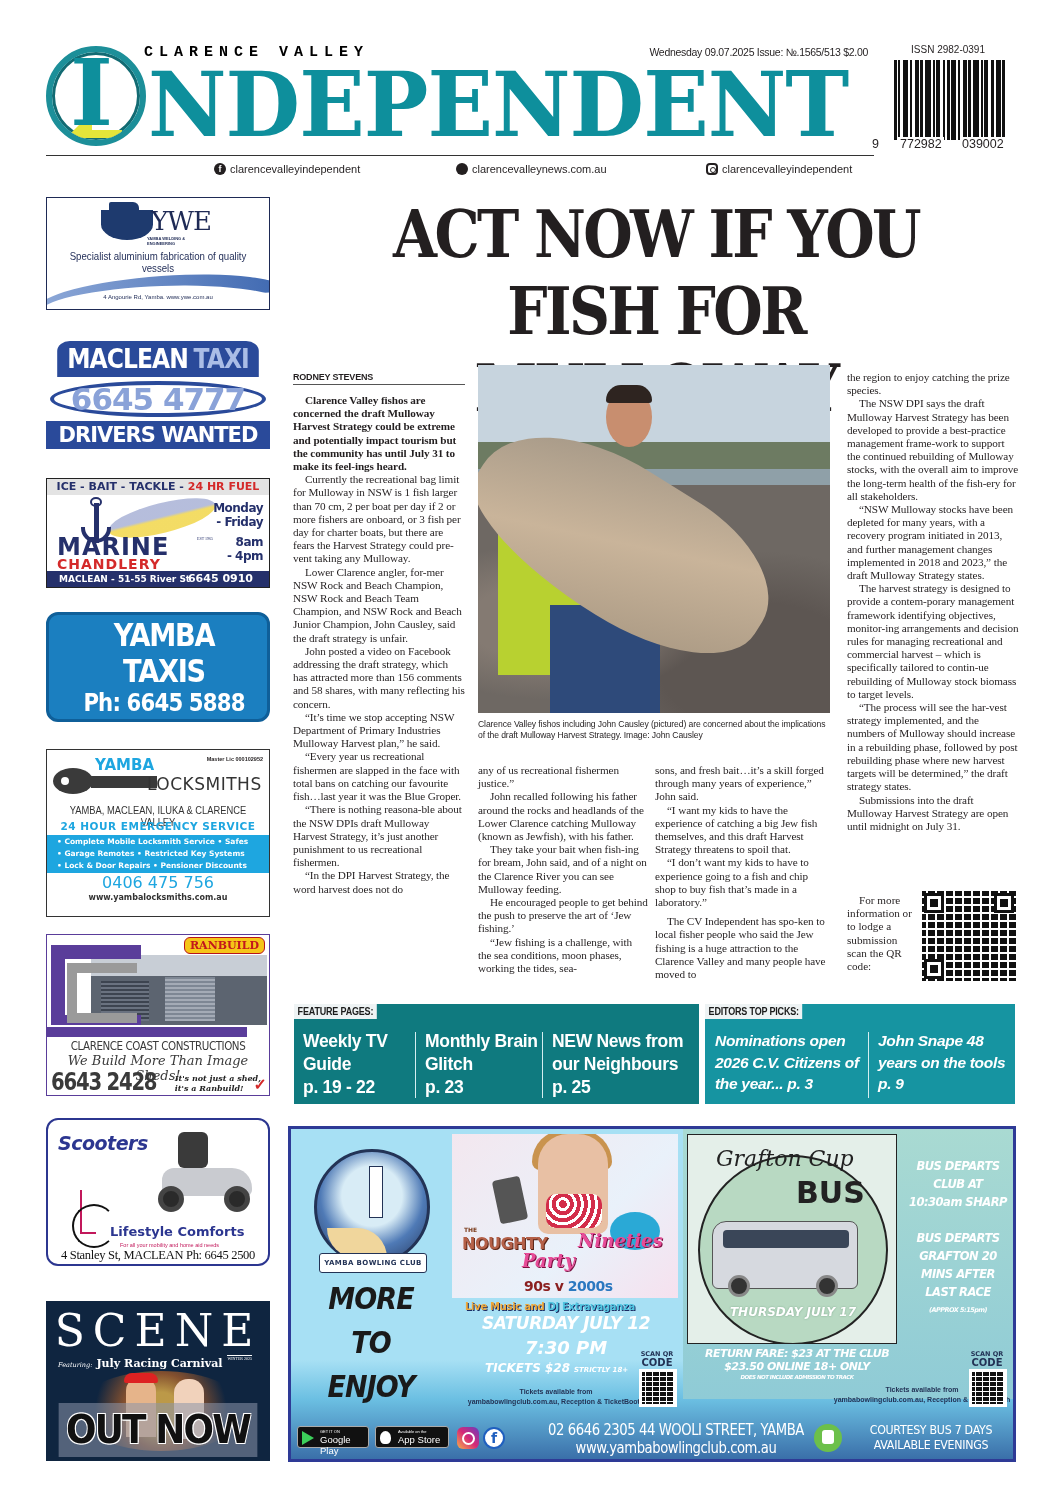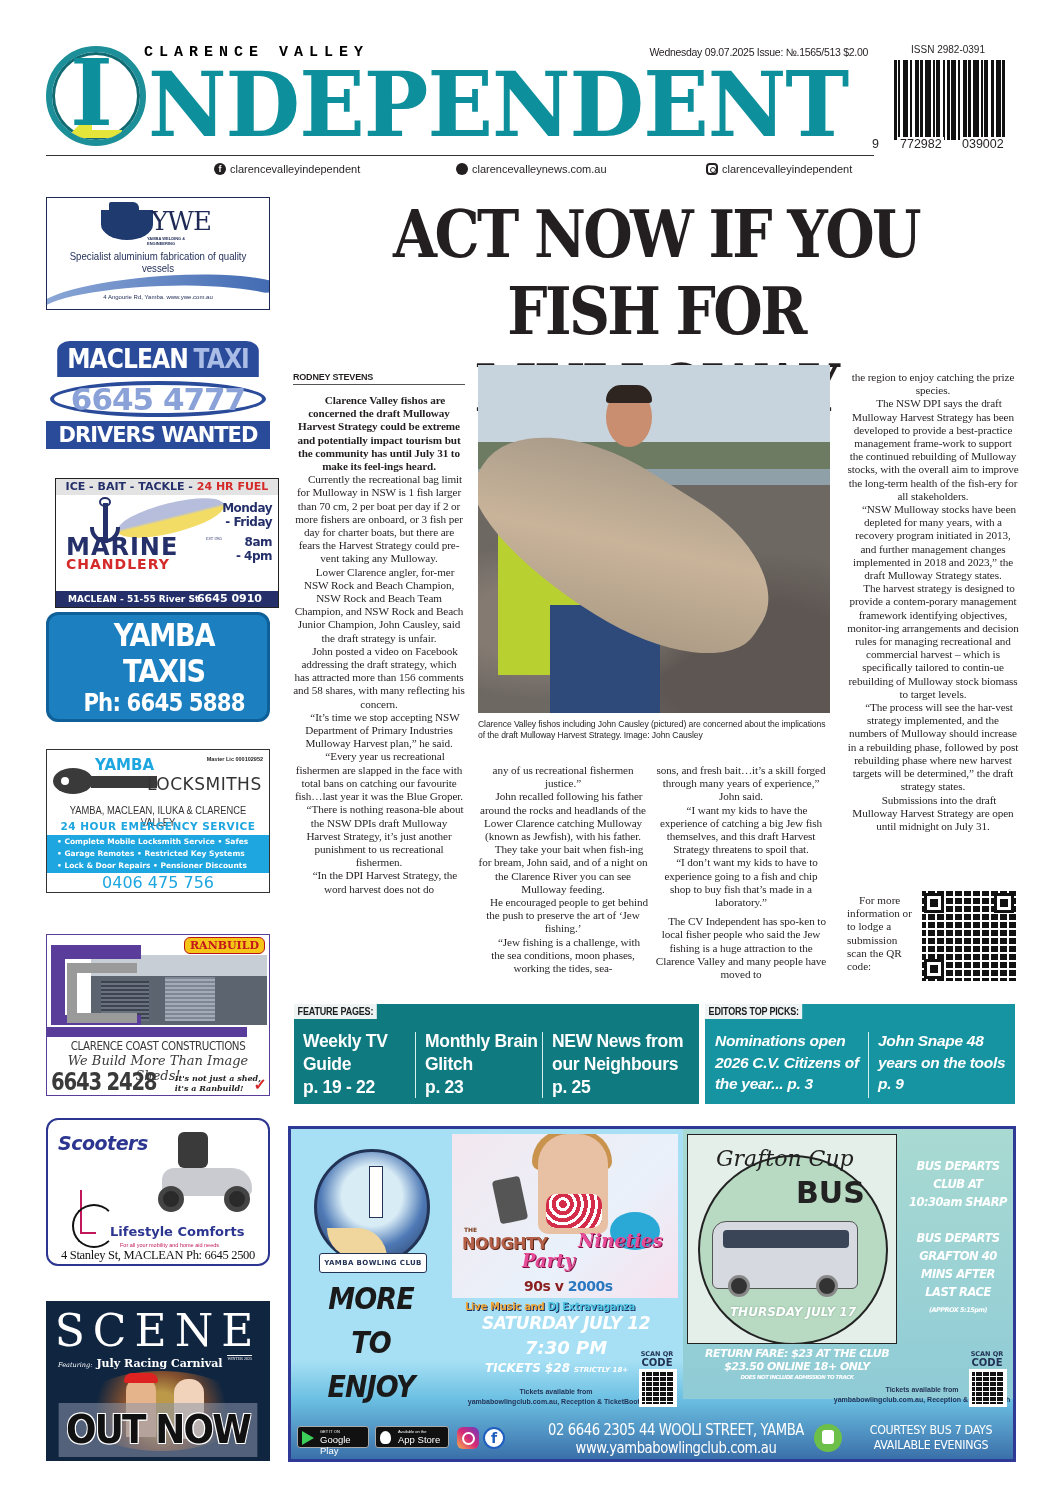--- a/index.html
+++ b/index.html
@@ -61,21 +61,21 @@
   .ad-maclean { top: 337px; height: 112px; }
   .mt-top { position: absolute; left: 0; top: 4px; width: 224px; height: 36px; background: #2a4a9a;
     border-radius: 14px 14px 0 0 / 10px 10px 0 0; text-align: center; font-family: "DejaVu Sans", sans-serif; font-weight: bold;
     font-size: 26px; line-height: 36px; color: #fff; letter-spacing: -1px; transform: scaleX(0.9); }
   .mt-top .taxi { color: #aabde6; margin-left: 6px; }
   .mt-num { position: absolute; left: 4px; top: 44px; width: 216px; height: 36px; border: 4px solid #2a4a9a; border-radius: 50%;
     text-align: center; font-family: "DejaVu Sans", sans-serif; font-weight: bold; font-size: 31px; line-height: 28px; color: #8aa2d8; letter-spacing: -1px; }
   .mt-bot { position: absolute; left: 0; top: 84px; width: 224px; height: 28px; background: #2a4a9a; text-align: center;
     font-family: "DejaVu Sans", sans-serif; font-weight: bold; font-size: 21px; line-height: 28px; color: #fff; letter-spacing: -1px; }
 
-  .ad-marine { top: 478px; height: 130px; border: 1.5px solid #222; background: #fff; margin-left: 9px; }
+  .ad-marine { top: 478px; height: 110px; border: 1.5px solid #222; background: #fff; }
   .mc-top { position: absolute; left: 0; top: 0; width: 100%; height: 16px; background: #e3e3e3; text-align: center;
     font-family: "DejaVu Sans", sans-serif; font-weight: bold; font-size: 11px; line-height: 16px; color: #25306b; }
   .mc-top .red { color: #d42a2a; }
   .mc-anchor { position: absolute; left: 34px; top: 20px; width: 30px; height: 46px; }
   .mc-anchor .stem { position: absolute; left: 13px; top: 4px; width: 5px; height: 40px; background: #25306b; }
   .mc-anchor .ring { position: absolute; left: 9px; top: -2px; width: 12px; height: 10px; border: 2px solid #25306b; border-radius: 50%; }
   .mc-anchor .arm { position: absolute; left: 0; top: 28px; width: 30px; height: 16px; border: 4px solid #25306b; border-top: none; border-radius: 0 0 16px 16px; }
   .mc-swoosh { position: absolute; left: 60px; top: 24px; width: 110px; height: 30px; border-radius: 50%; background: linear-gradient(180deg, #a9b2d6 0 45%, #f1d64a 55% 100%); transform: rotate(-14deg); opacity: 0.85; }
   .mc-marine { position: absolute; left: 10px; top: 56px; font-family: "DejaVu Sans", sans-serif; font-weight: bold; font-size: 24px;
     color: #25306b; letter-spacing: 1px; line-height: 24px; }
@@ -87,21 +87,21 @@
   .mc-bot { position: absolute; left: 0; bottom: 0; width: 100%; height: 16px; background: #25306b; color: #fff;
     font-family: "DejaVu Sans", sans-serif; font-weight: bold; font-size: 9px; line-height: 16px; padding-left: 12px; }
   .mc-bot .ph { position: absolute; right: 16px; top: 0; font-size: 11px; }
 
   .ad-yamba-taxi { top: 612px; height: 110px; background: #1b7fc0; border: 3px solid #0f5f99; border-radius: 12px; text-align: center;
     color: #fff; font-family: "DejaVu Sans", sans-serif; font-weight: bold; padding-left: 12px; }
   .yt1 { font-size: 32px; line-height: 36px; margin-top: 2px; letter-spacing: -1.5px; transform: scaleX(0.85); }
   .yt2 { font-size: 25px; line-height: 28px; letter-spacing: -1px; transform: scaleX(0.85); }
   .yt3 { font-size: 19px; line-height: 22px; letter-spacing: -1px; transform: scaleX(0.85); }
 
-  .ad-lock { top: 749px; height: 144px; border: 1.5px solid #333; background: #fff; }
+  .ad-lock { top: 749px; height: 168px; border: 1.5px solid #333; background: #fff; }
   .lk-lic { position: absolute; right: 6px; top: 6px; font-size: 5.5px; font-weight: bold; font-family: "Liberation Sans", sans-serif; }
   .lk-key { position: absolute; left: 6px; top: 18px; width: 40px; height: 26px; border-radius: 50%; background: #3a3a3a; }
   .lk-key::after { content: ""; position: absolute; left: 8px; top: 9px; width: 8px; height: 8px; border-radius: 50%; background: #fff; }
   .lk-blade { position: absolute; left: 44px; top: 26px; width: 66px; height: 12px; background: #3a3a3a; }
   .lk-yamba { position: absolute; left: 48px; top: 6px; font-family: "DejaVu Sans", sans-serif; font-weight: bold; font-size: 15px; color: #1ea6e0; }
   .lk-locks { position: absolute; left: 100px; top: 24px; font-family: "DejaVu Sans", sans-serif; font-size: 17px; color: #333; letter-spacing: 0.5px; }
   .lk-area { position: absolute; left: 0; top: 54px; width: 100%; text-align: center; font-family: "Liberation Sans", sans-serif;
     font-size: 11px; color: #333; transform: scaleX(0.85); }
   .lk-emer { position: absolute; left: 0; top: 70px; width: 100%; text-align: center; font-family: "DejaVu Sans", sans-serif; font-weight: bold;
     font-size: 10.5px; color: #1ea6e0; letter-spacing: 0.5px; }
@@ -164,21 +164,21 @@
     text-shadow: 1px 1px 0 #fff, -1px -1px 0 #fff, 1px -1px 0 #fff, -1px 1px 0 #fff; transform: scaleX(0.92); }
 
   
   .headline { position: absolute; left: 292px; top: 196px; width: 728px; text-align: center; font-family: "DejaVu Serif", serif;
     font-weight: bold; font-size: 66px; line-height: 77px; color: #231f20; letter-spacing: -3px; transform: scaleX(0.86); transform-origin: center top; }
 
   
   .byline { position: absolute; left: 293px; top: 372px; width: 172px; font-family: "Liberation Sans", sans-serif; font-weight: bold;
     font-size: 9px; border-bottom: 1px solid #555; padding-bottom: 2px; letter-spacing: -0.2px; }
   .col { position: absolute; font-family: "Liberation Serif", serif; font-size: 11.2px; line-height: 13.2px; color: #231f20; text-align: left; letter-spacing: -0.1px; }
-  .col p { text-indent: 12px; text-align: center; }
+  .col p { text-indent: 12px; }
   .col p.lead { font-weight: bold; }
   .col p.noind { text-indent: 0; }
   .col1 { left: 293px; top: 394px; width: 172px; }
   .col2 { left: 478px; top: 764px; width: 170px; }
   .col3 { left: 655px; top: 764px; width: 172px; }
   .col4 { left: 847px; top: 371px; width: 172px; }
 
   .photo { position: absolute; left: 478px; top: 365px; width: 352px; height: 348px; overflow: hidden;
     background: linear-gradient(180deg, #c7d4de 0 22%, #6d7b62 22% 30%, #8fa0a8 30% 36%, #6c6560 36% 100%); }
   .photo .rocks { position: absolute; left: 0; top: 120px; width: 352px; height: 228px;
@@ -633,21 +633,21 @@
     <div class="bw1"></div>
       <div class="bw2"></div>
     <div class="thu">THURSDAY JULY 17</div>
   </div>
   <div class="bus-dep">
     <div>BUS DEPARTS</div>
     <div>CLUB AT</div>
     <div>10:30am SHARP</div>
     <div class="gap"></div>
     <div>BUS DEPARTS</div>
-    <div>GRAFTON 40</div>
+    <div>GRAFTON 20</div>
     <div>MINS AFTER</div>
     <div>LAST RACE</div>
     <div class="sm">(APPROX 5:15pm)</div>
   </div>
   <div class="fare">
     <div class="l1">RETURN FARE: $23 AT THE CLUB</div>
     <div class="l2">$23.50 ONLINE  18+ ONLY</div>
     <div class="l3">DOES NOT INCLUDE ADMISSION TO TRACK</div>
   </div>
   <div class="avail avail2">

